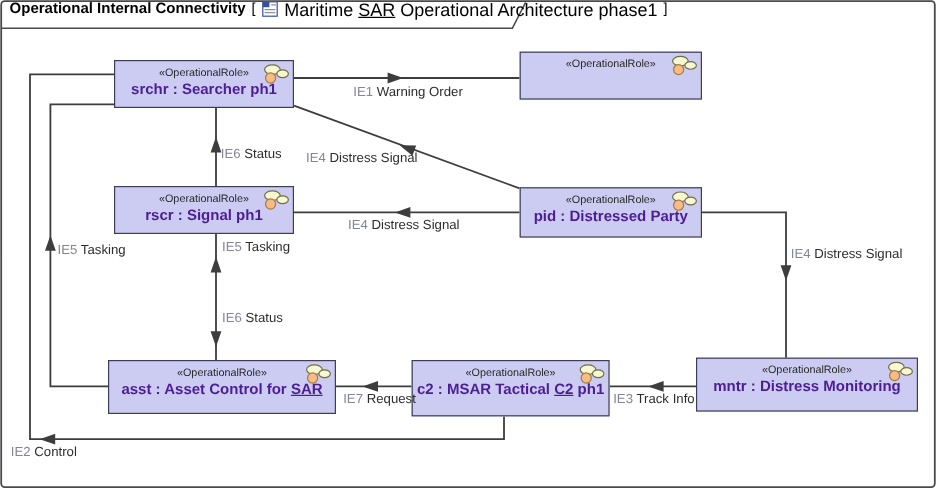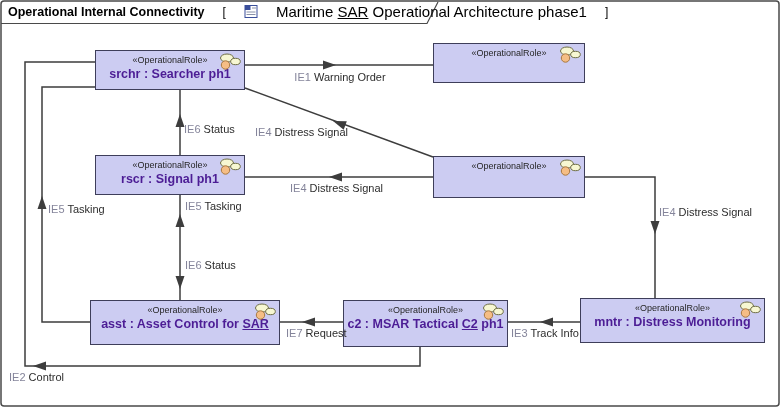--- a/index.html
+++ b/index.html
@@ -3,22 +3,22 @@
 <meta charset="utf-8">
 <style>
   html,body{margin:0;padding:0;background:#fff;}
   #canvas{position:relative;width:780px;height:407px;background:#fff;overflow:hidden;
           font-family:"Liberation Sans",sans-serif;}
   #wires-svg{position:absolute;left:0;top:0;z-index:0;}
   .wires path{stroke:#3d3d3d;stroke-width:1.5;fill:none;}
   .wires polygon{fill:#3d3d3d;stroke:none;}
   .frame-line{stroke:#4a4a4a;fill:none;}
 
-  #titlebar{position:absolute;left:8px;top:0;height:23px;display:flex;align-items:center;
-            gap:18px;z-index:2;white-space:nowrap;}
+  #titlebar{position:absolute;left:8px;top:0;height:23px;display:flex;
+            gap:5px;z-index:2;white-space:nowrap;}
   #title-main{font-weight:bold;font-size:12.5px;color:#000;}
   .bracket{font-size:12px;color:#000;}
   #title-sub{font-size:15px;color:#000;}
 
   .node{position:absolute;background:#ccccf2;border:1.5px solid #3e3e5a;box-sizing:border-box;
         text-align:center;z-index:1;}
   .stereo{font-size:9px;color:#262626;margin-top:4px;line-height:11px;}
   .nname{font-size:12.5px;font-weight:bold;color:#4c1d95;line-height:15px;margin-top:1px;
          white-space:nowrap;}
   .u{text-decoration:underline;}
@@ -136,20 +136,21 @@
 
   <div class="node" style="left:433px;top:156px;width:152px;height:42px">
     <span class="role-icon">
       <svg width="22" height="17" viewBox="0 0 22 17">
         <ellipse cx="8" cy="5" rx="6.5" ry="4" fill="#f7f7d2" stroke="#6e6e46" stroke-width="1"></ellipse>
         <ellipse cx="16.5" cy="8.5" rx="4.8" ry="3.2" fill="#f7f7d2" stroke="#6e6e46" stroke-width="1"></ellipse>
         <circle cx="6.5" cy="12" r="4.2" fill="#f5bd85" stroke="#a87840" stroke-width="1"></circle>
       </svg>
     </span>
     <div class="stereo">«OperationalRole»</div>
+    <div class="nname"><span>pid : Distressed Party</span><span class="u"></span><span></span></div>
   </div>
 
   <div class="node" style="left:90px;top:300px;width:190px;height:45px">
     <span class="role-icon">
       <svg width="22" height="17" viewBox="0 0 22 17">
         <ellipse cx="8" cy="5" rx="6.5" ry="4" fill="#f7f7d2" stroke="#6e6e46" stroke-width="1"></ellipse>
         <ellipse cx="16.5" cy="8.5" rx="4.8" ry="3.2" fill="#f7f7d2" stroke="#6e6e46" stroke-width="1"></ellipse>
         <circle cx="6.5" cy="12" r="4.2" fill="#f5bd85" stroke="#a87840" stroke-width="1"></circle>
       </svg>
     </span>

